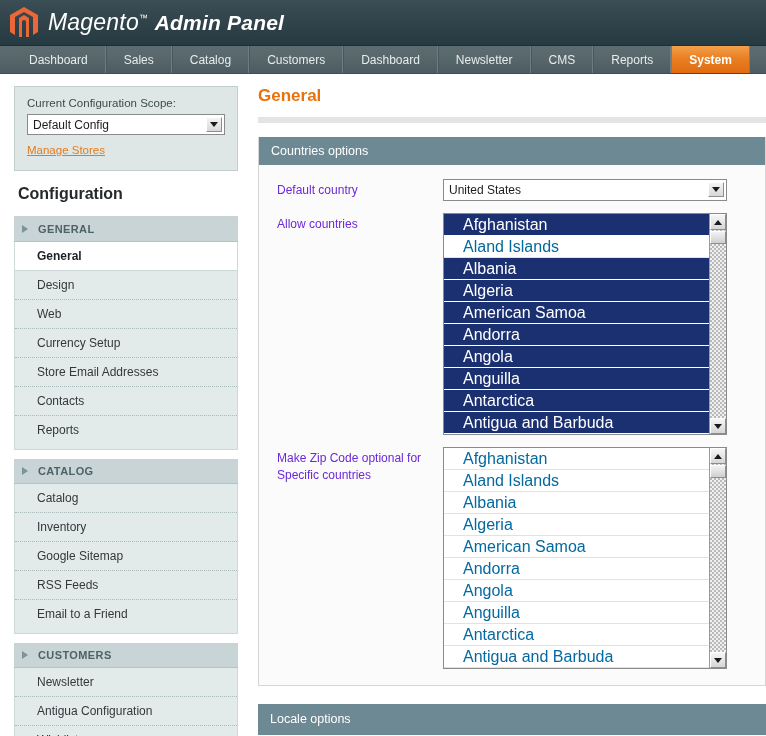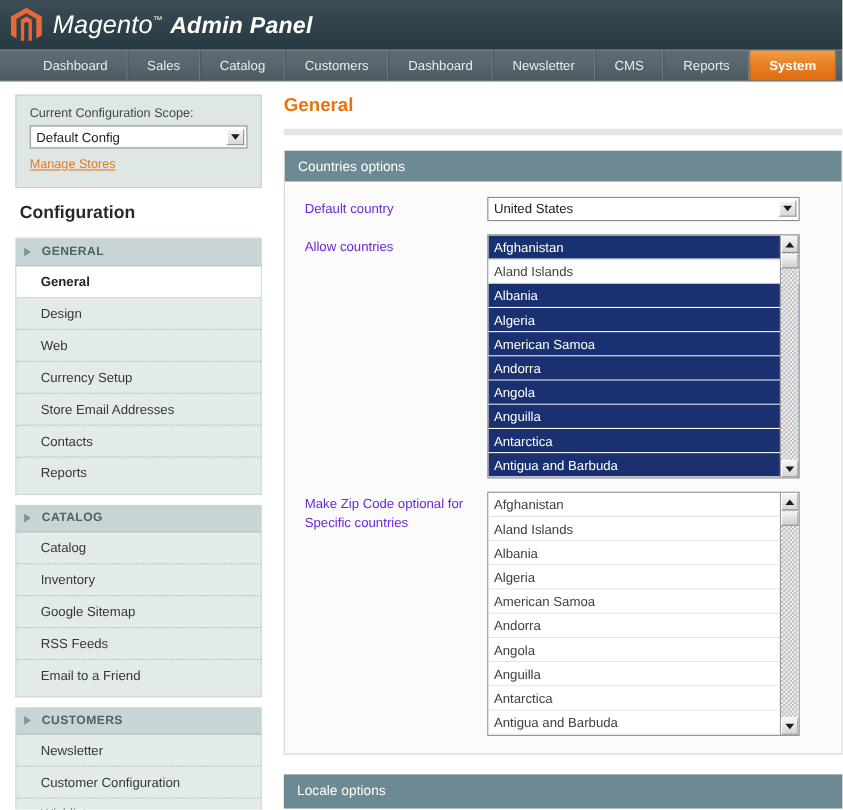--- a/index.html
+++ b/index.html
@@ -34,21 +34,21 @@
   .logo-text .tm { font-size: 9px; vertical-align: super; }
   .logo-text .bold { font-weight: bold; font-size: 21px; }
 
   
   .nav {
     height: 28px;
     background: linear-gradient(180deg, #5d6c71 0%, #57666b 50%, #4c5b61 100%);
     border-bottom: 1px solid #3f4d53;
     display: flex;
     align-items: stretch;
-    padding-left: 22px;
+    padding-left: 12px;
   }
   .nav-item {
     color: #e7eced;
     font-size: 12px;
     padding: 0 17px;
     display: flex;
     align-items: center;
     border-right: 1px solid #6e7d82;
     border-left: 1px solid #4a585e;
     cursor: pointer;
@@ -189,34 +189,34 @@
     position: relative;
     width: 284px;
     border: 1px solid #8a8a8a;
     background: #ffffff;
     overflow: hidden;
   }
   .ms-list { overflow: hidden; }
   .ms-opt {
     height: 22px;
     line-height: 22px;
-    font-size: 12px;
-    padding-left: 5px;
+    font-size: 16px;
+    padding-left: 19px;
     white-space: nowrap;
     cursor: pointer;
     overflow: hidden;
   }
   .ms-opt.sel {
     background: #1b3070;
     color: #ffffff;
     border-bottom: 1px solid #ffffff;
   }
   .ms-opt.un {
     background: #ffffff;
-    color: #404040;
+    color: #0369a1;
     border-bottom: 1px solid #e2e2e2;
   }
 
   
   .sbar {
     position: absolute; top: 0; right: 0; bottom: 0;
     width: 17px;
     background-image:
       linear-gradient(45deg, #b9b9b9 25%, transparent 25%, transparent 75%, #b9b9b9 75%),
       linear-gradient(45deg, #b9b9b9 25%, transparent 25%, transparent 75%, #b9b9b9 75%);
@@ -328,21 +328,21 @@
           <div class="sec-item">Catalog</div>
           <div class="sec-item">Inventory</div>
           <div class="sec-item">Google Sitemap</div>
           <div class="sec-item">RSS Feeds</div>
           <div class="sec-item">Email to a Friend</div>
         </div>
         <div class="sec-gap"></div>
         <div class="sec-head"><span class="tri"></span><span>CUSTOMERS</span></div>
         <div class="sec-body">
           <div class="sec-item">Newsletter</div>
-          <div class="sec-item">Customer Configuration</div>
+          <div class="sec-item">Antigua Configuration</div>
           <div class="sec-item">Wishlist</div>
         </div>
       </div>
   </div>
 
   <div class="content">
 
     <div class="page-title">General</div>
     <div class="title-rule"></div>
 

